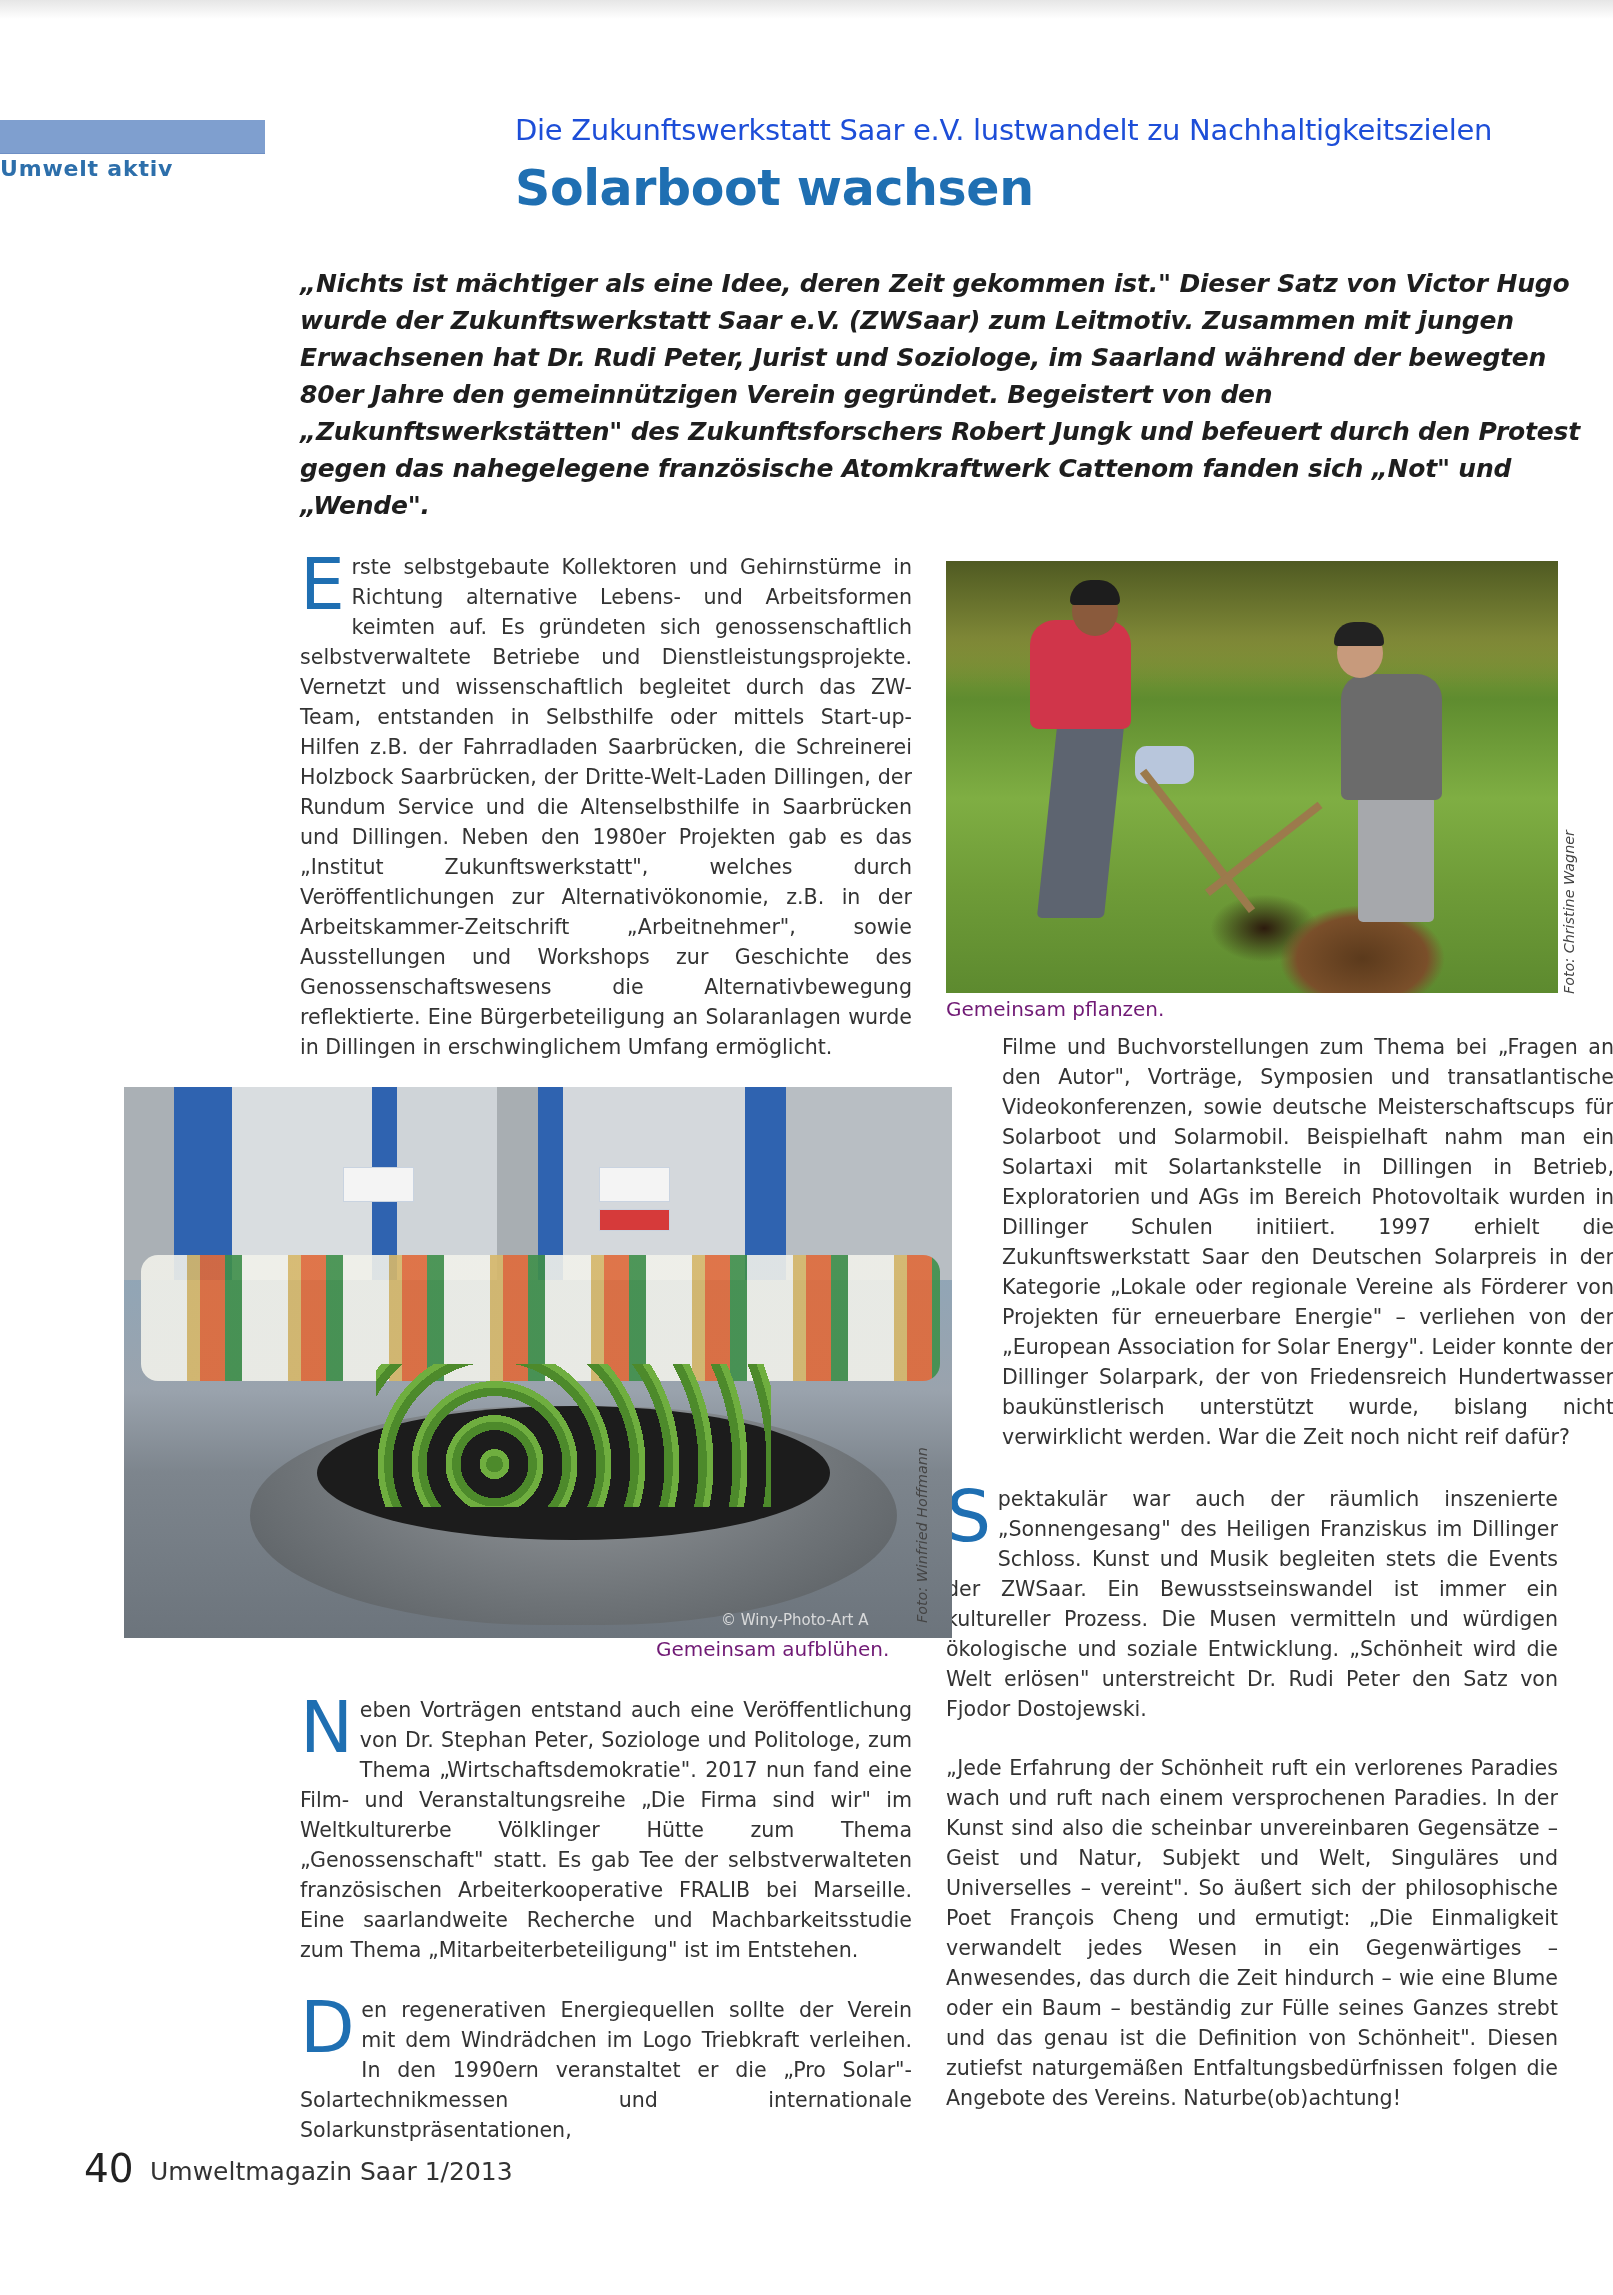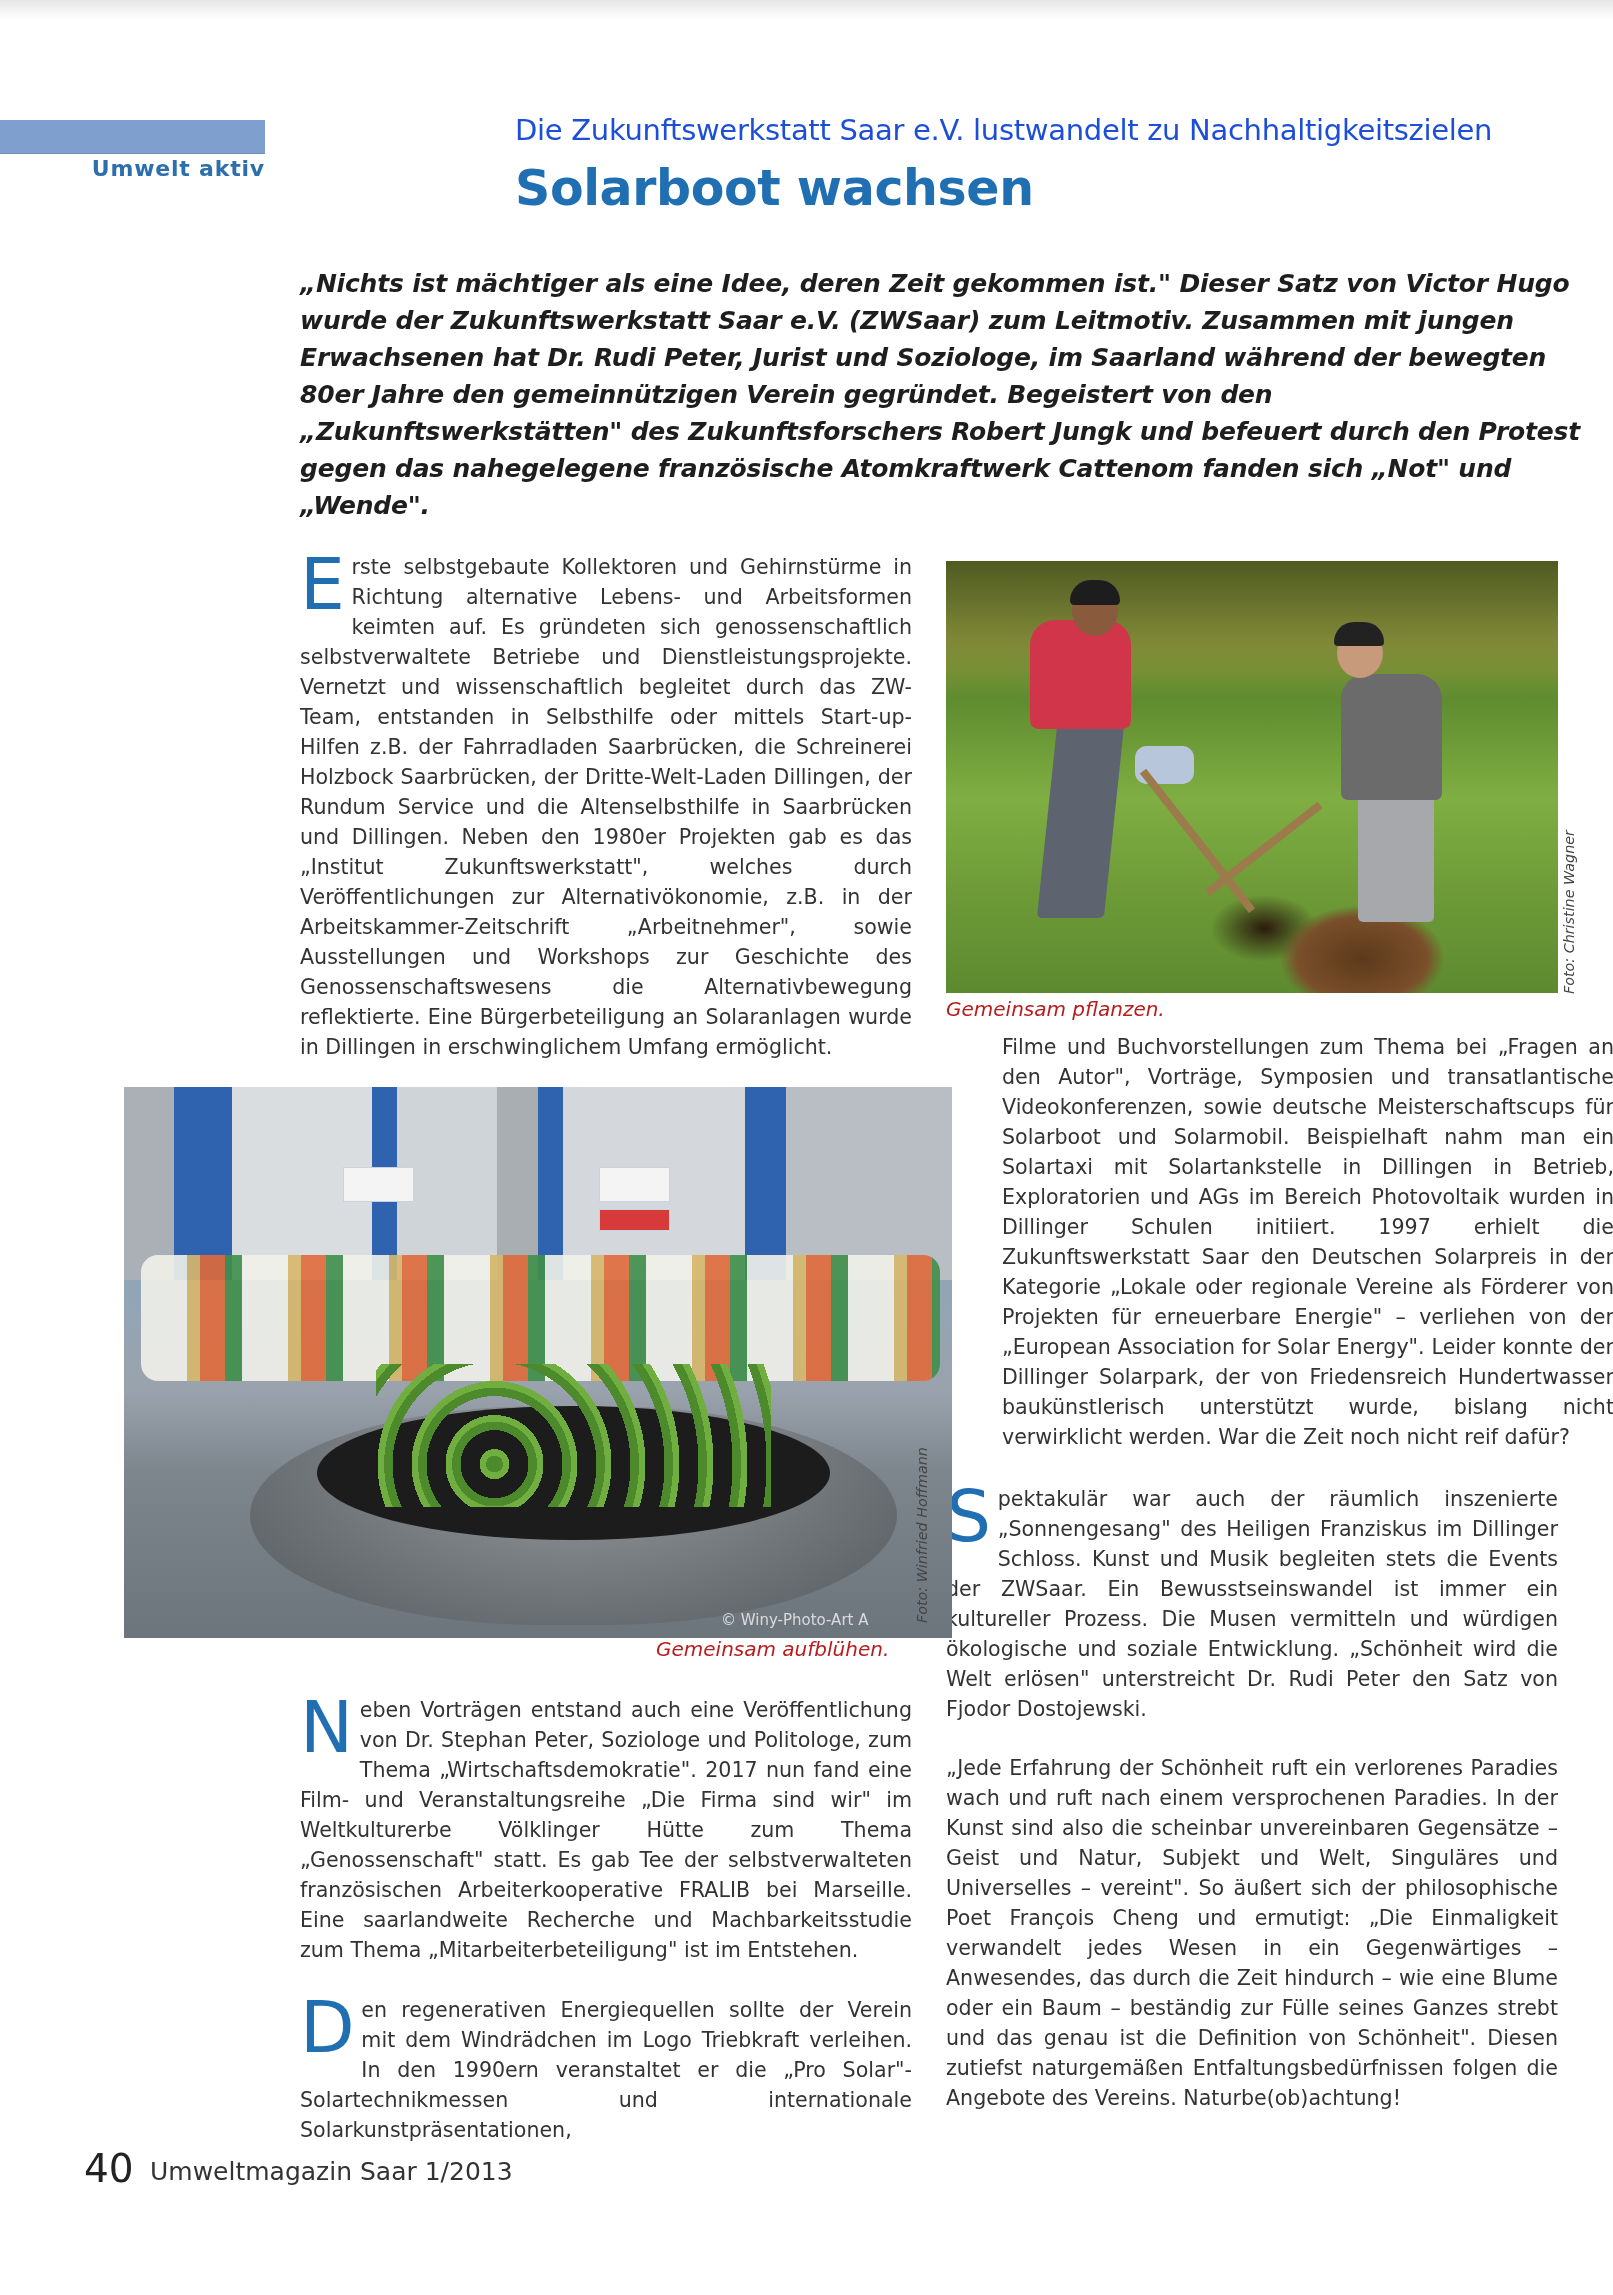--- a/index.html
+++ b/index.html
@@ -14,21 +14,21 @@
     position: absolute; left: 0; top: 0; width: 1614px; height: 18.5px;
     background: linear-gradient(#e6e6e6, #ffffff);
   }
   .section-bar {
     position: absolute; left: 0; top: 120px; width: 265px; height: 34px;
     background: #7f9fcf;
     border-bottom: 1.7px solid #6e8fc4;
   }
   .section-label {
     position: absolute; left: 0; top: 156px; width: 265px;
-    text-align: right;
+    text-align: left;
     font-family: "DejaVu Sans", sans-serif;
     font-weight: bold; font-size: 22px; letter-spacing: 0.8px;
     color: #2d6fab;
   }
   .kicker {
     position: absolute; left: 515px; top: 113px;
     font-size: 29px; color: #1d4ed8; letter-spacing: -0.3px;
   }
   .headline {
     position: absolute; left: 515px; top: 160px;
@@ -90,21 +90,21 @@
   .photo-credit {
     position: absolute;
     font-size: 14.3px; font-style: italic; color: #444;
     writing-mode: vertical-rl; transform: rotate(180deg);
     white-space: nowrap;
   }
   .credit-1 { left: 1561px; top: 799px; height: 195px; text-align: left; }
   .credit-2 { left: 914px; top: 1421px; height: 202px; text-align: left; }
 
   .caption {
-    position: absolute; font-size: 20px; font-style: italic; color: #b91c1c;
+    position: absolute; font-size: 20px; color: #701a75;
   }
   .caption-1 { left: 946px; top: 997px; }
   .caption-2 { left: 656px; top: 1637px; width: 252px; text-align: left; }
 
   .photo-plaza {
     left: 84px; top: 1087px; width: 828px; height: 551px;
     background:
       linear-gradient(180deg, #4f7fbf 0%, #3c6db3 12%, #8fa6b8 30%, #9aa3ad 55%, #7d858d 70%, #6c747c 100%);
     margin-left: 40px;
   }

